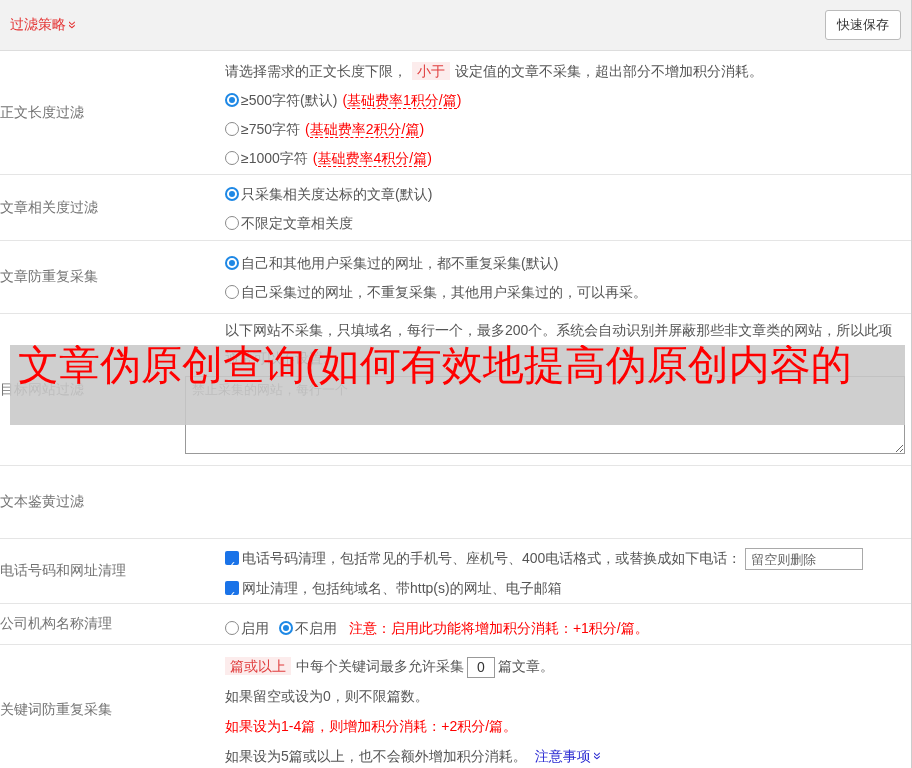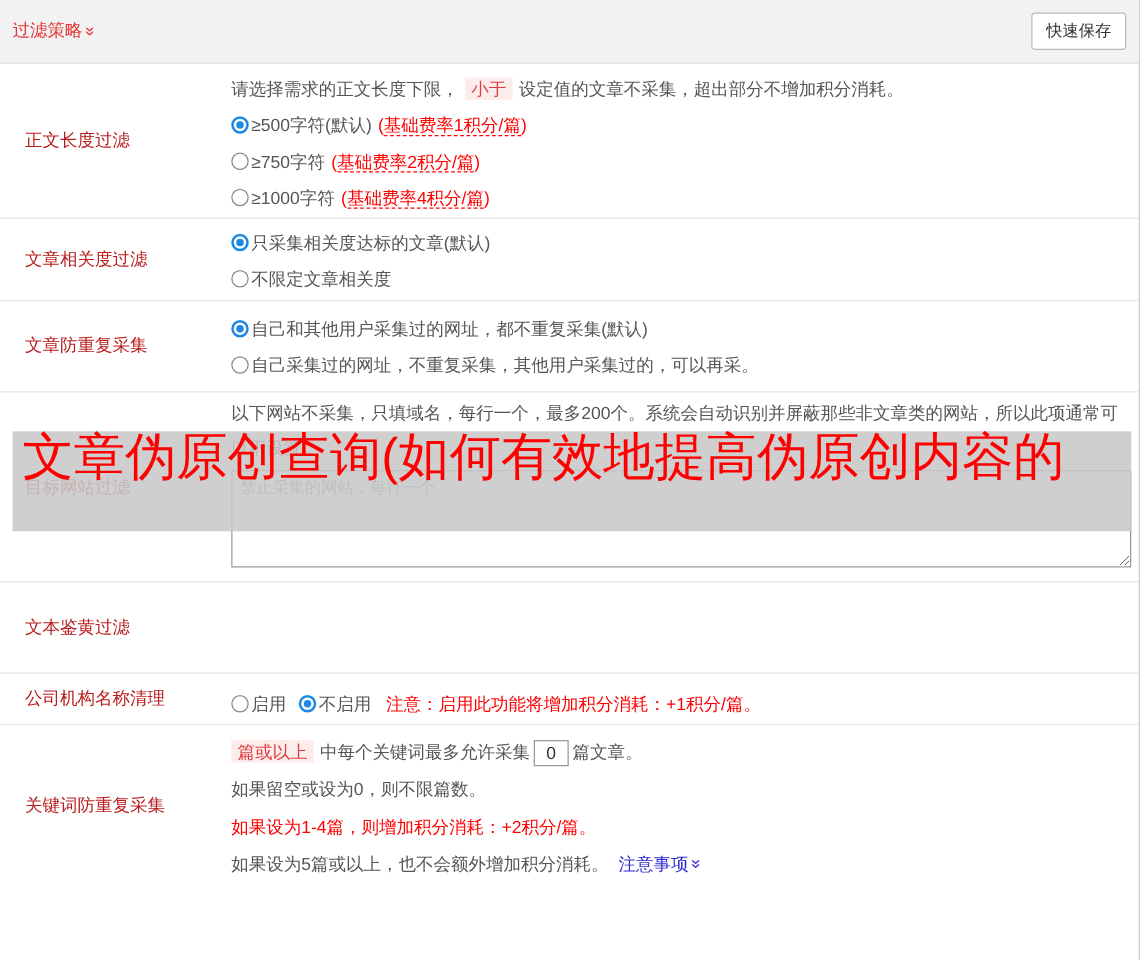--- a/index.html
+++ b/index.html
@@ -17,23 +17,23 @@
   .chev.red { color:#e43333; }
   .chev.blue { color:#2b2bd2; }
   .save-btn { margin-left:auto; background:#fff; border:1px solid #bbb; border-radius:3px;
               padding:5px 11px; font-size:13px; color:#333; cursor:pointer;
               font-family:inherit; }
 
   
   .row { display:flex; border-bottom:1px solid #e5e5e5; }
   .row:last-child { border-bottom:none; }
   .row-label { width:185px; flex:0 0 185px; display:flex; align-items:center;
-               padding-left:20px; color:#b91c1c; }
+               padding-left:0; color:#737373; }
   .row-content { flex:1; padding-right:8px; }
-  .line { line-height:29px; white-space:nowrap; }
+  .line { line-height:29px; white-space:nowrap;margin-left:40px; }
 
   
   .radio { position:relative; display:inline-block; width:14px; height:14px;
            border:1px solid #8a8a8a; border-radius:50%; background:#fff;
            vertical-align:-2px; margin-right:2px; cursor:pointer; }
   .radio.checked { border:2px solid #1e88e5; }
   .radio.checked::after { content:""; position:absolute; left:2px; top:2px; right:2px; bottom:2px;
                           border-radius:50%; background:#1e88e5; }
   .checkbox { position:relative; display:inline-block; width:14px; height:14px;
               background:#1a73e8; border-radius:2px; vertical-align:-2px; margin-right:3px;
@@ -128,20 +128,31 @@
     <div class="row-content" style="padding-top:2px">
       <div class="line" style="white-space:normal; line-height:28px; max-width:715px">以下网站不采集，只填域名，每行一个，最多200个。系统会自动识别并屏蔽那些非文章类的网站，所以此项通常可以不设置。</div>
       <textarea class="block-sites" placeholder="禁止采集的网站，每行一个" style=""></textarea>
     </div>
   </div>
 
   <div class="row" style="min-height:73px">
     <div class="row-label">文本鉴黄过滤</div>
   </div>
 
+  <div class="row" style="min-height:64px">
+    <div class="row-label">电话号码和网址清理</div>
+    <div class="row-content" style="padding-top:4px">
+      <div class="line" style="line-height:30px">
+        <span class="checkbox"></span><span>电话号码清理，包括常见的手机号、座机号、400电话格式，或替换成如下电话：</span><input class="txt-input" style="width: 118px;" placeholder="留空则删除">
+      </div>
+      <div class="line" style="line-height:30px">
+        <span class="checkbox"></span><span>网址清理，包括纯域名、带http(s)的网址、电子邮箱</span>
+      </div>
+    </div>
+  </div>
 
   <div class="row" style="min-height:41px">
     <div class="row-label">公司机构名称清理</div>
     <div class="row-content" style="padding-top:10px">
       <div class="line radio-group">
         <span class="radio"></span><span>启用</span><span class="opt-gap"></span><span class="radio checked"></span><span>不启用</span>
         <span class="red" style="margin-left:8px">注意：启用此功能将增加积分消耗：+1积分/篇。</span>
       </div>
     </div>
   </div>

